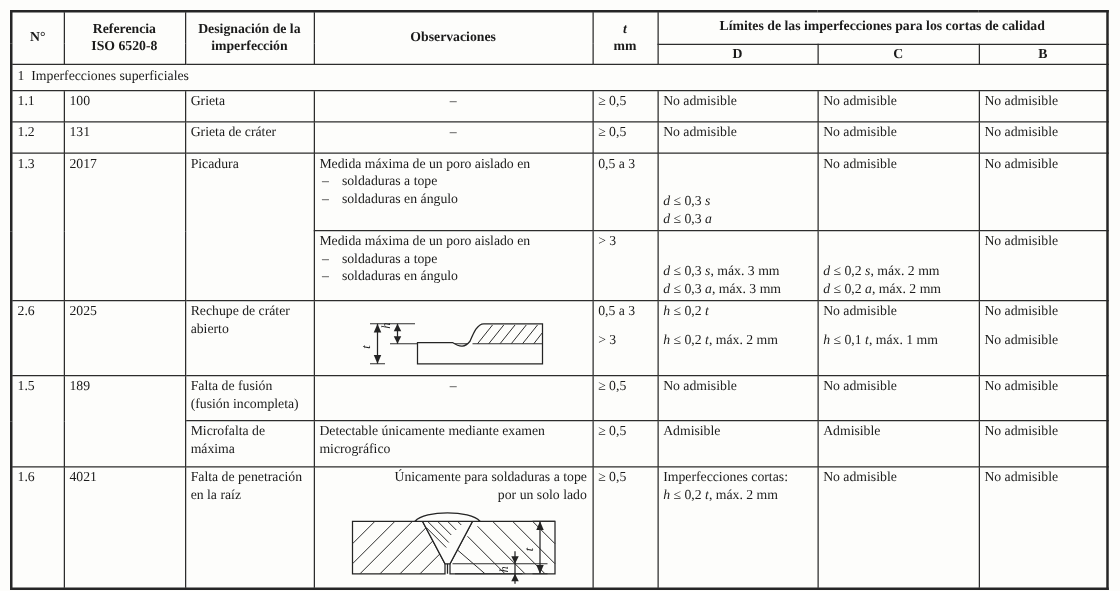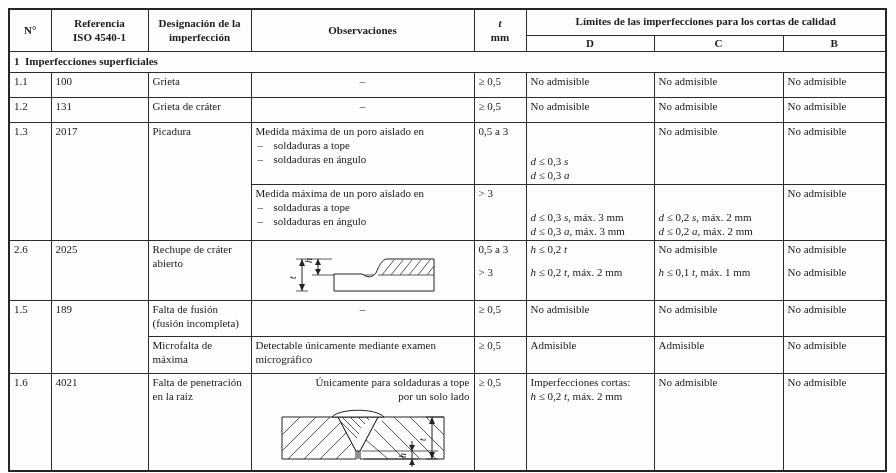--- a/index.html
+++ b/index.html
@@ -22,21 +22,21 @@
     padding:2px 4px 1px 4px;
     font-size:11px;line-height:1.27;
     font-weight:normal;text-align:left;
     overflow:hidden;
   }
   th{font-weight:bold;text-align:center;vertical-align:middle;padding:1px 2px;}
   tr.hdr1 th{border-bottom-width:1px;}
   .prew{white-space:pre-line;}
   .c{text-align:right;}
   .it{font-style:italic;}
-  .sec td{font-weight:bold;white-space:pre-wrap;padding-top:3px;}
+  .sec td{font-weight:normal;white-space:pre-wrap;padding-top:3px;}
   .dash{ text-align:center; }
   .li{display:flex;}
   .li .dsh{width:16px;flex:0 0 16px;padding-left:2px;}
   .mt22{margin-top:30px;}
   .mt24{margin-top:24px;}
   .gap8{margin-top:9px;}
   .diagwrap{display:flex;justify-content:center;margin-top:3px;}
   svg .ln{stroke:#242424;stroke-width:1;fill:none;}
   svg .thin{stroke:#2e2e2e;stroke-width:0.8;fill:none;}
   svg .fillw{fill:#fdfdfb;stroke:#242424;stroke-width:1;}
@@ -56,21 +56,21 @@
     <col style="width:52px">
         <col style="width:128px">
         <col style="width:129px">
         <col style="width:103px">
   </colgroup>
 
   <tbody>
         <tr class="hdr1" style="height:26px">
     <th rowspan="2">N°</th>
     <th rowspan="2" class="prew">Referencia
-ISO 4540-1</th>
+ISO 6520-8</th>
     <th rowspan="2" class="prew">Designación de la
 imperfección</th>
     <th rowspan="2">Observaciones</th>
     <th rowspan="2">
       <div class="it">t</div>
       <div>mm</div>
     </th>
     <th colspan="3">Límites de las imperfecciones para los cortas de calidad</th>
   </tr>
   <tr style="height:16px">

